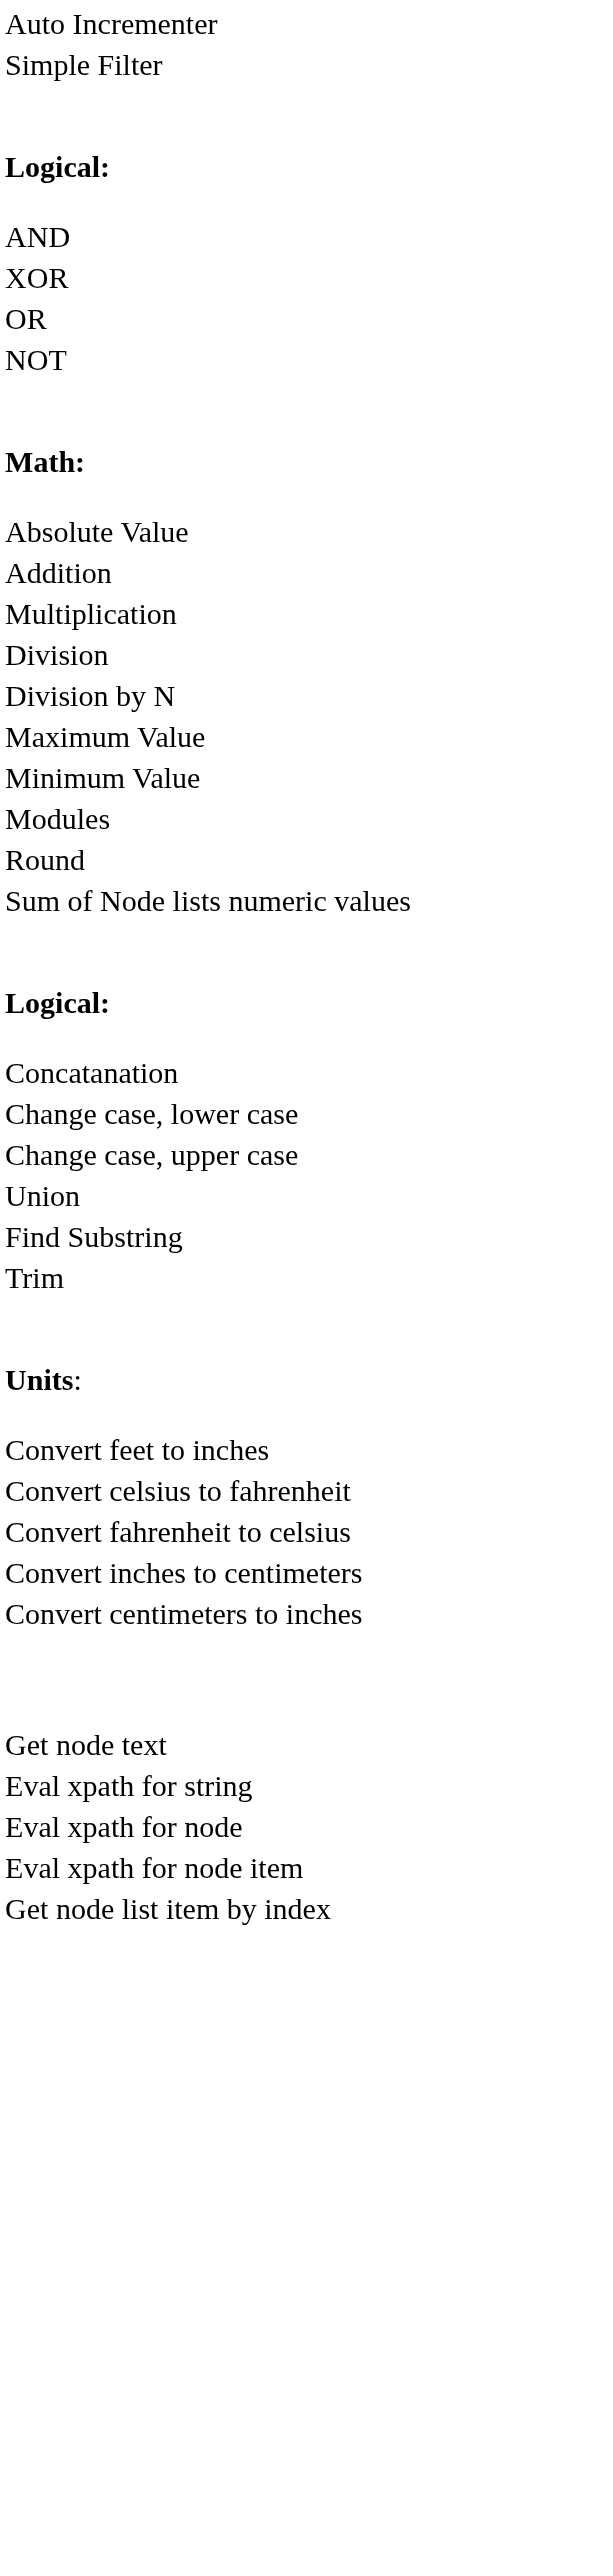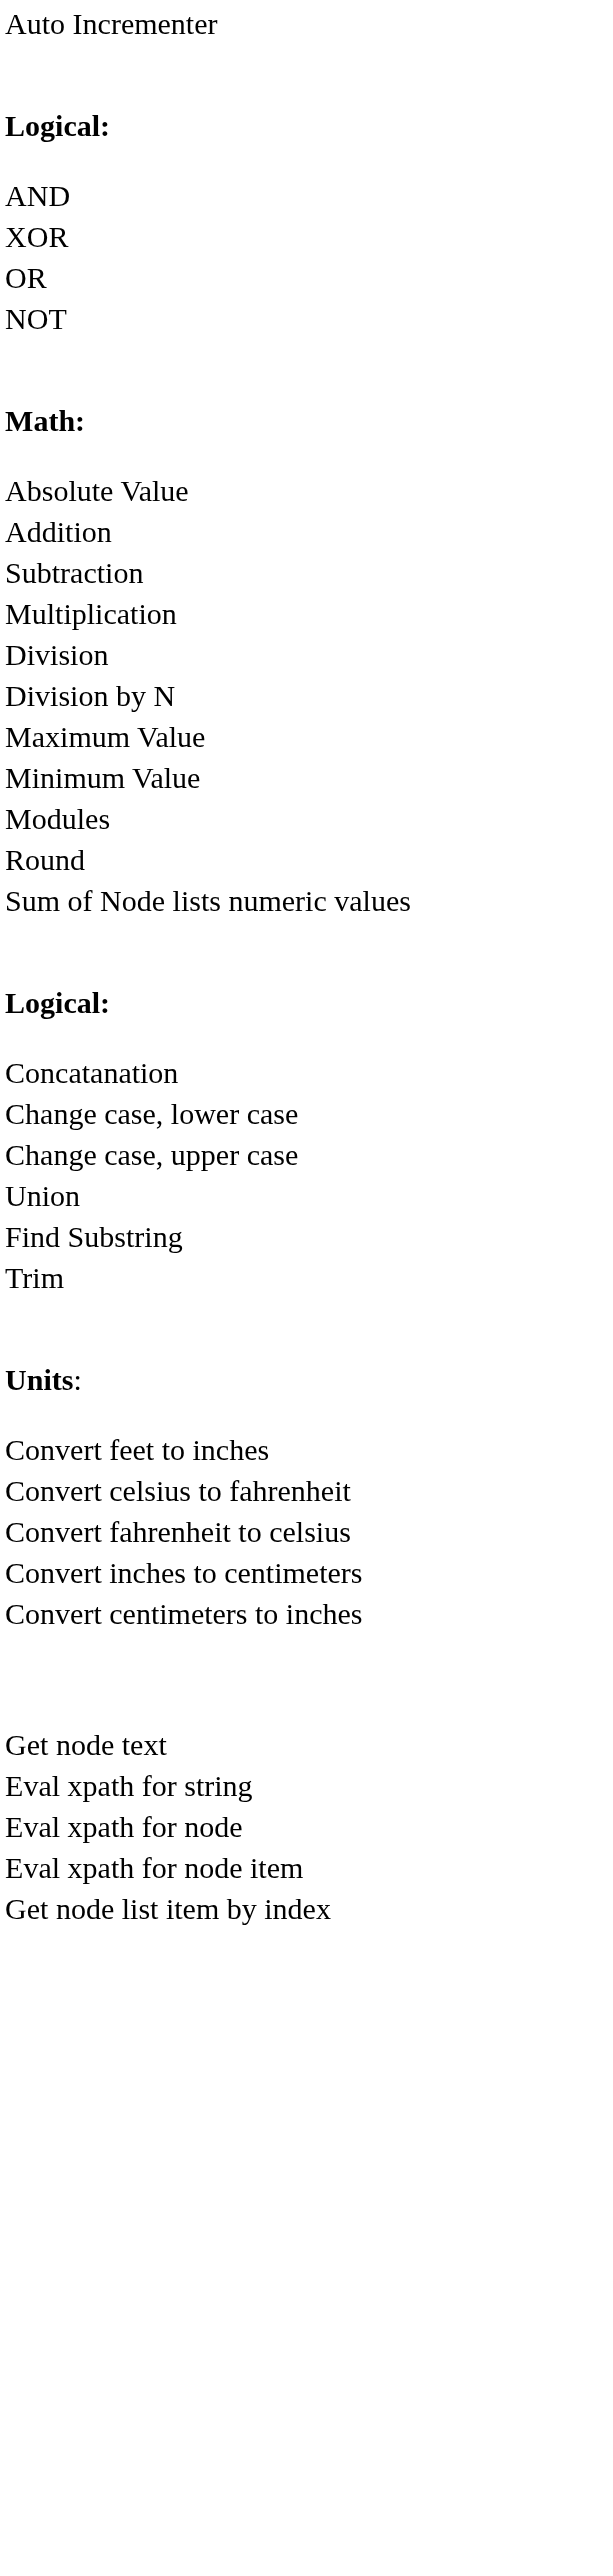--- a/index.html
+++ b/index.html
@@ -58,39 +58,39 @@
   }
 </style>
 </head>
 <body>
 
 <div class="page">
   <div class="doc">
 
     <div class="group">
       <div class="line">Auto Incrementer</div>
+      <div class="line">Simple Filter</div>
     </div>
 
     <div class="gap-before-heading"></div>
     <div class="group">
       <div class="heading">Logical:</div>
       <div class="gap-after-heading"></div>
       <div class="line">AND</div>
       <div class="line">XOR</div>
       <div class="line">OR</div>
       <div class="line">NOT</div>
     </div>
 
     <div class="gap-before-heading"></div>
     <div class="group">
       <div class="heading">Math:</div>
       <div class="gap-after-heading"></div>
       <div class="line">Absolute Value</div>
       <div class="line">Addition</div>
-      <div class="line">Subtraction</div>
       <div class="line">Multiplication</div>
       <div class="line">Division</div>
       <div class="line">Division by N</div>
       <div class="line">Maximum Value</div>
       <div class="line">Minimum Value</div>
       <div class="line">Modules</div>
       <div class="line">Round</div>
       <div class="line">Sum of Node lists numeric values</div>
     </div>
 

